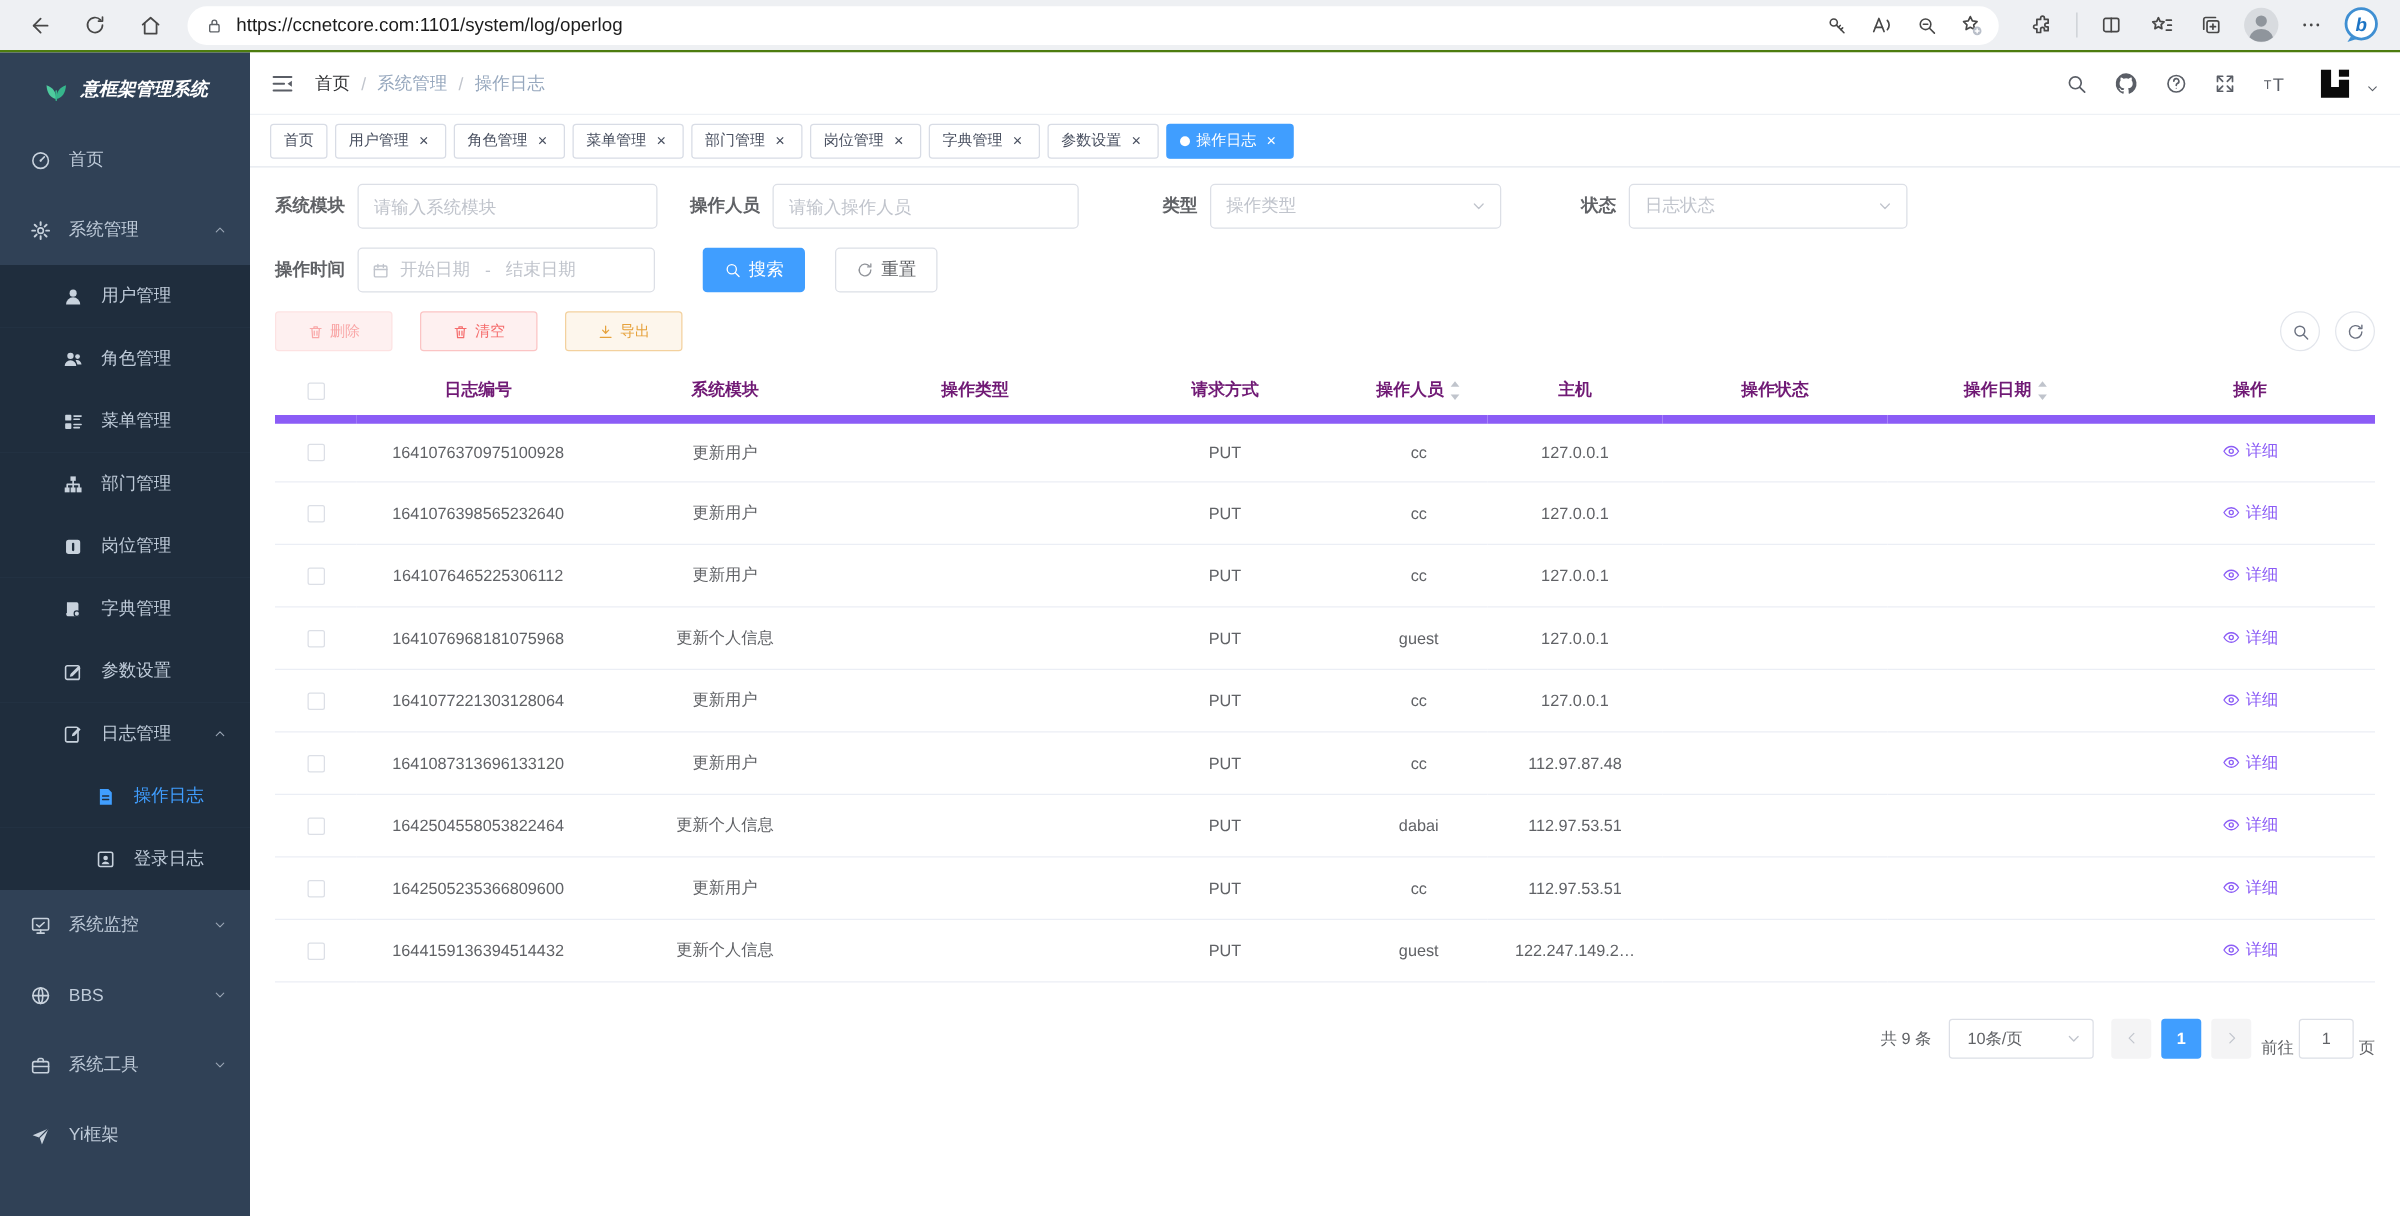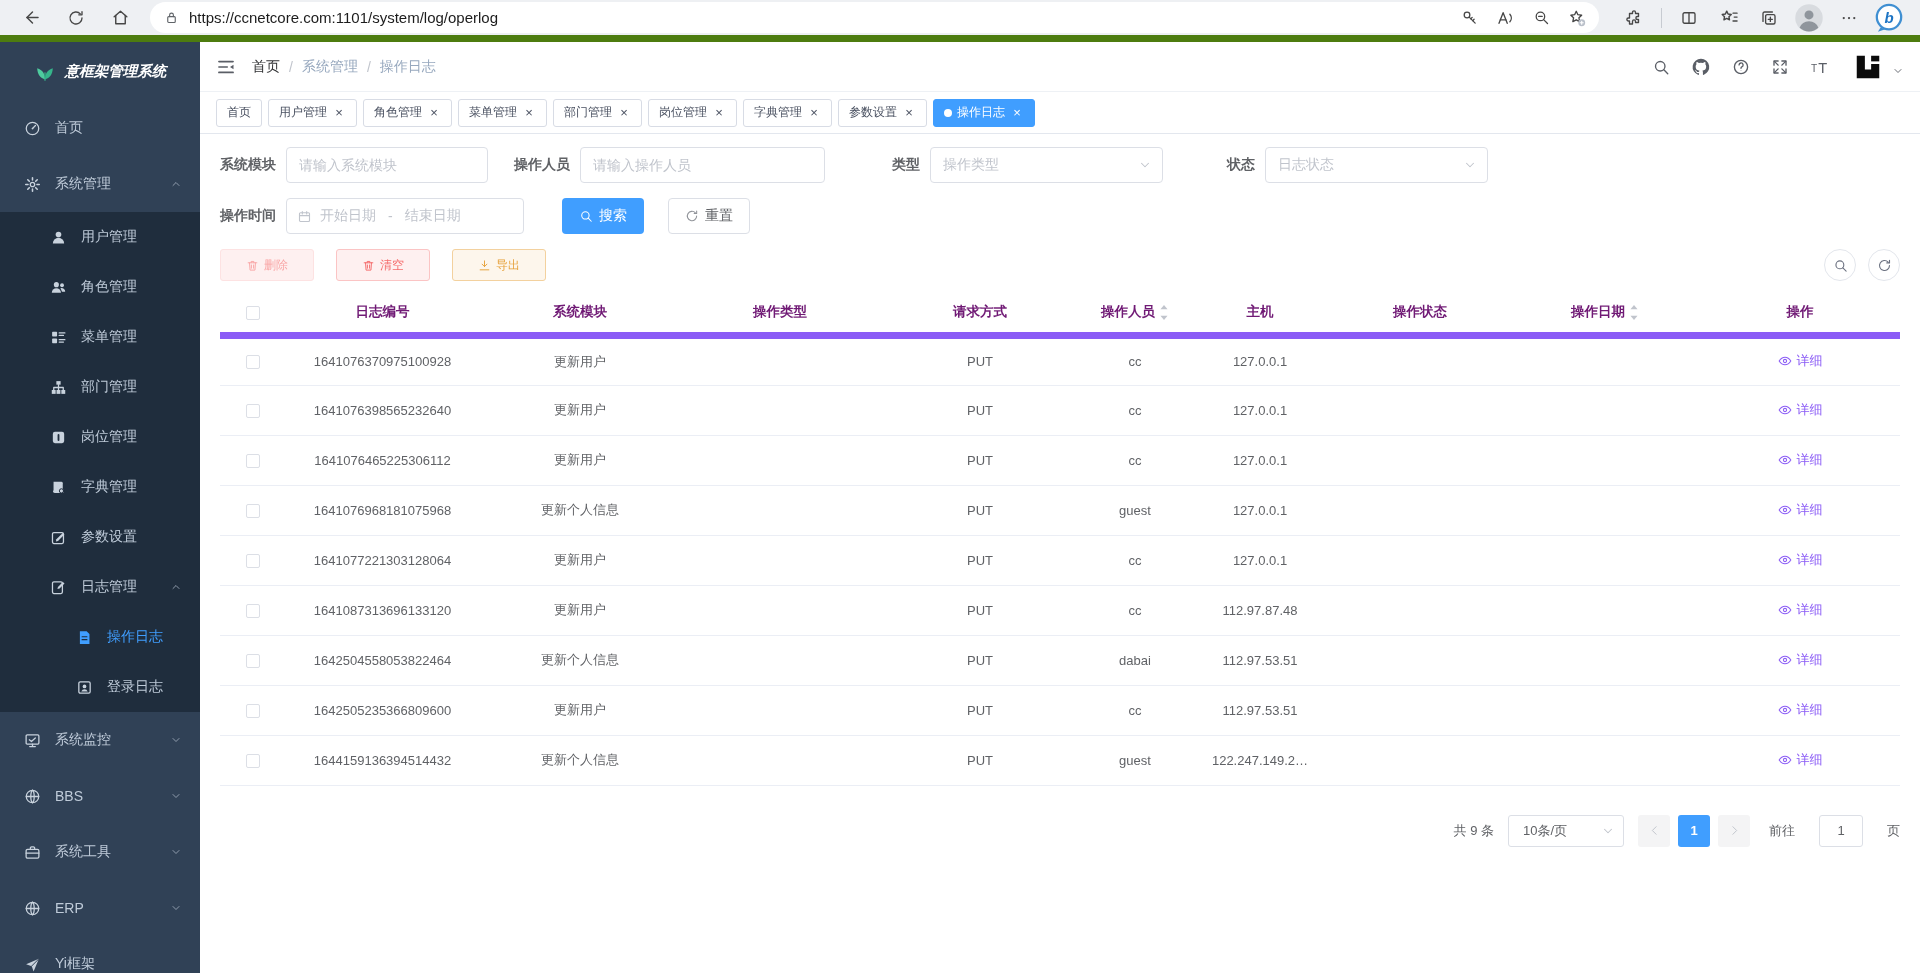--- a/index.html
+++ b/index.html
@@ -4,21 +4,21 @@
 <style>
   * { margin:0; padding:0; box-sizing:border-box; }
   html,body { width:1920px; height:973px; overflow:hidden; font-family:"Liberation Sans","DejaVu Sans",sans-serif; background:#fff; }
   .i { display:inline-flex; align-items:center; justify-content:center; flex:0 0 auto; }
   .i svg { width:100%; height:100%; display:block; }
   .i12{width:12px;height:12px} .i13{width:13px;height:13px} .i14{width:14px;height:14px} .i17{width:17px;height:17px} .i18{width:18px;height:18px}
   .i19{width:19px;height:19px} .i20{width:20px;height:20px} .i22{width:22px;height:22px}
   .i26{width:26px;height:26px} .i30{width:30px;height:30px}
 
   
-  .browser-bar { height:42px; background:#eef0f3; display:flex; align-items:center; padding:0 14px; gap:8px; border-bottom:7px solid #4d7c0f; }
+  .browser-bar { height:42px; background:#eef0f3; display:flex; align-items:center; padding:0 14px; gap:8px; border-bottom:2px solid #4d7c0f; }
   .b-btn { width:36px; height:34px; display:flex; align-items:center; justify-content:center; color:#474747; border-radius:6px; cursor:pointer; }
   .url-pill { flex:1; height:31px; background:#fff; border-radius:16px; display:flex; align-items:center; padding:0 6px 0 14px; margin:0 4px; }
   .url-text { font-size:15px; color:#1c1c1c; margin-left:10px; flex:1; white-space:nowrap; overflow:hidden; }
   .pill-icons { display:flex; align-items:center; gap:4px; }
   .pill-icons .b-btn { width:32px; height:28px; }
   .browser-right { display:flex; align-items:center; gap:6px; padding-left:6px; }
   .browser-right .b-btn { width:34px; }
   .v-div { width:1px; height:20px; background:#c7cbd1; margin:0 4px; }
   .avatar-wrap { width:30px; height:30px; border-radius:50%; overflow:hidden; }
 
@@ -84,21 +84,21 @@
   .th-inner { display:inline-flex; align-items:center; gap:4px; }
   .cb { width:14px; height:14px; border:1px solid #dcdfe6; border-radius:2px; background:#fff; display:inline-block; vertical-align:middle; cursor:pointer; }
   .detail-link { color:#8b5cf6; display:inline-flex; align-items:center; gap:5px; cursor:pointer; }
 
   .pager { display:flex; align-items:center; justify-content:flex-end; margin-top:29px; font-size:13px; color:#606266; }
   .pg-total { margin-right:14px; }
   .pg-size { width:116px; height:32px; border:1px solid #dcdfe6; border-radius:3px; display:flex; align-items:center; padding:0 8px 0 14px; color:#606266; cursor:pointer; margin-right:14px; }
   .pg-size .sel-caret { margin-left:auto; color:#c0c4cc; }
   .pg-btn { width:32px; height:32px; border-radius:3px; background:#f4f4f5; color:#c0c4cc; display:flex; align-items:center; justify-content:center; margin-right:8px; cursor:pointer; }
   .pg-cur { width:32px; height:32px; border-radius:3px; background:#409eff; color:#fff; font-weight:700; display:flex; align-items:center; justify-content:center; margin-right:8px; cursor:pointer; }
-  .pg-goto { display:flex; align-items:center; gap:24px; margin-left:11px; }
+  .pg-goto { display:flex; align-items:flex-end; gap:4px; margin-left:0; }
   .pg-input { width:44px; height:32px; border:1px solid #dcdfe6; border-radius:3px; text-align:center; font-size:13px; color:#606266; outline:none; }
 </style>
 </head>
 <body>
 
 <div class="browser-bar">
   <span class="b-btn">
       <span class="i i19">
         <svg viewBox="0 0 24 24" fill="none" stroke="currentColor" stroke-width="1.8" stroke-linecap="round" stroke-linejoin="round">
           <path d="M19 12H5"></path>
@@ -416,34 +416,20 @@
           <span class="s-label">系统工具</span>
           <span class="s-chev i i12">
             <svg viewBox="0 0 24 24" fill="none" stroke="currentColor" stroke-width="1.8" stroke-linecap="round" stroke-linejoin="round">
               <path d="M6 9l6 6 6-6"></path>
             </svg>
           </span>
         </div>
         <div class="side-item top">
           <span class="s-icon i i17">
             <svg viewBox="0 0 24 24" fill="none" stroke="currentColor" stroke-width="1.8" stroke-linecap="round" stroke-linejoin="round">
-              <circle cx="12" cy="12" r="8.8"></circle>
-              <path d="M3.2 12h17.6M12 3.2c3.2 2.6 3.2 15 0 17.6M12 3.2c-3.2 2.6-3.2 15 0 17.6"></path>
-            </svg>
-          </span>
-          <span class="s-label">ERP</span>
-          <span class="s-chev i i12">
-            <svg viewBox="0 0 24 24" fill="none" stroke="currentColor" stroke-width="1.8" stroke-linecap="round" stroke-linejoin="round">
-              <path d="M6 9l6 6 6-6"></path>
-            </svg>
-          </span>
-        </div>
-        <div class="side-item top">
-          <span class="s-icon i i17">
-            <svg viewBox="0 0 24 24" fill="none" stroke="currentColor" stroke-width="1.8" stroke-linecap="round" stroke-linejoin="round">
               <path d="M3 11.5L21 4l-7.5 18-2.5-7.5z" fill="currentColor" stroke="none"></path>
               <path d="M21 4l-10 10" stroke="#304156" stroke-width="1.4"></path>
             </svg>
           </span>
           <span class="s-label">Yi框架</span>
         </div>
       </div>
   </div>
 
   <div class="main">
@@ -556,21 +542,21 @@
           <span class="dot"></span>
           <span>操作日志</span>
           <span class="close">×</span>
         </div>
       </div>
 
     <div class="content">
 
       <div class="frow">
         <span class="flabel">系统模块</span>
-        <input class="finput" style="width: 202px;" placeholder="请输入系统模块">
+        <input class="finput" style="width: 240px;" placeholder="请输入系统模块">
         <span style="width:26px"></span>
         <span class="flabel">操作人员</span>
         <input class="finput" style="width: 245px;" placeholder="请输入操作人员">
         <span style="width:67px"></span>
         <span class="flabel">类型</span>
         <span class="fselect" style="width:233px">
           <span class="ph">操作类型</span>
           <span class="sel-caret i i14">
               <svg viewBox="0 0 24 24" fill="none" stroke="currentColor" stroke-width="1.8" stroke-linecap="round" stroke-linejoin="round">
                 <path d="M6 9l6 6 6-6"></path>

